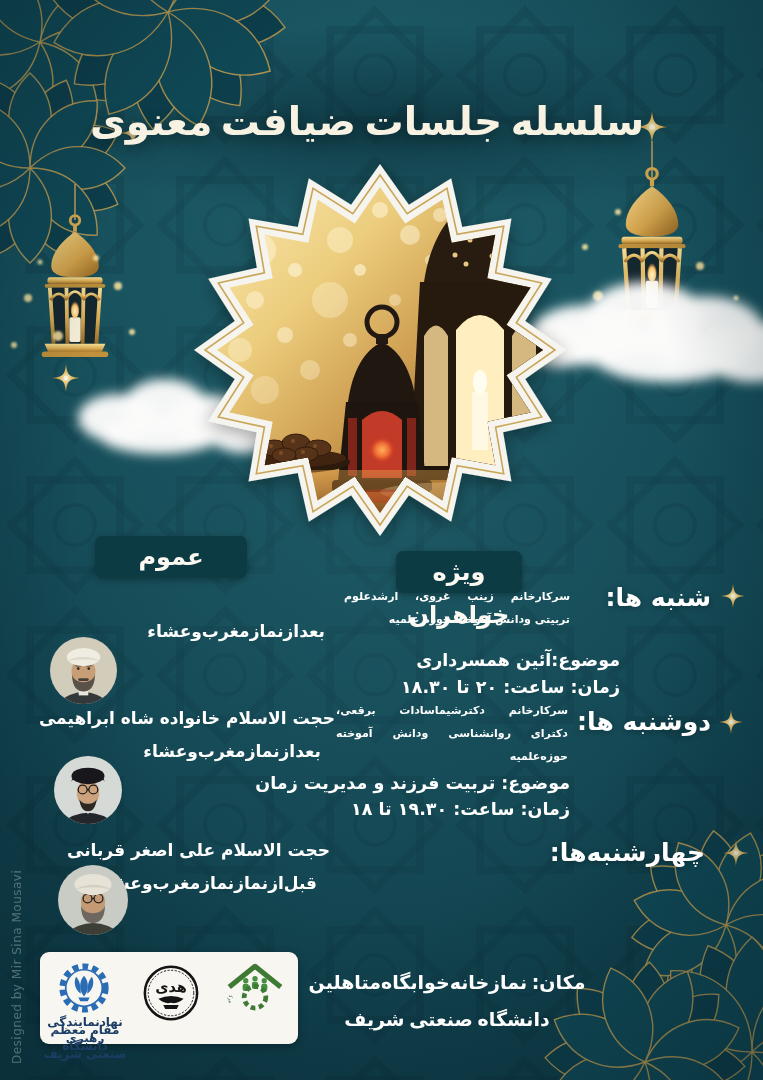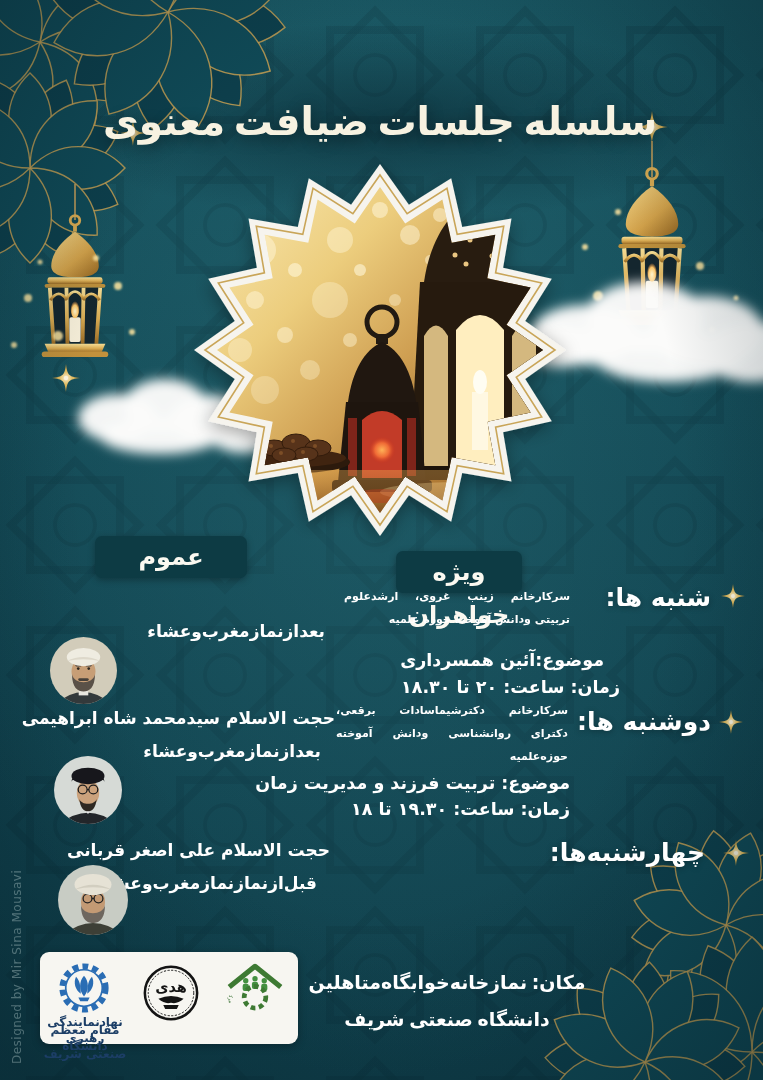--- a/index.html
+++ b/index.html
@@ -4,21 +4,21 @@
 <style>
   html,body{margin:0;padding:0;background:#1a2a2e;}
   .poster{
     position:relative;width:763px;height:1080px;overflow:hidden;
     background:linear-gradient(180deg,#175460 0%,#124753 45%,#0f3e4a 100%);
     font-family:"DejaVu Sans",sans-serif;direction:rtl;
   }
   .poster *{box-sizing:border-box;}
   #decor{position:absolute;left:0;top:0;width:763px;height:1080px;}
   .title{
-    position:absolute;left:90px;width:580px;top:99px;text-align:center;
+    position:absolute;left:90px;width:580px;top:99px;text-align:left;
     font-size:39px;font-weight:bold;color:#f7f2e1;word-spacing:-5px;
     text-shadow:0 3px 16px rgba(0,0,0,.45);white-space:nowrap;
   }
   .badge{
     position:absolute;height:42px;line-height:43px;text-align:center;
     background:#0d3b44;border-radius:7px;color:#fbf9f1;font-size:24px;
     font-weight:bold;box-shadow:0 2px 7px rgba(0,0,0,.3);
   }
   .day-label{position:absolute;font-weight:bold;font-size:25px;color:#fff;white-space:nowrap;text-shadow:0 1px 6px rgba(0,0,0,.3);}
   .para{
@@ -400,21 +400,21 @@
       <rect width="763" height="1080" fill="url(#vin)"></rect>
     </svg>
 
   <div class="title">سلسله جلسات ضیافت معنوی</div>
 
   <div class="badge" style="left:95px;top:536px;width:152px;">عموم</div>
   <div class="badge" style="left:396px;top:536px;width:126px;margin-top:15px;">ویژه خواهران</div>
 
   <div class="day-label" style="top:583px;right:52px;">شنبه ها:</div>
   <div class="para" style="top:585px;left:344px;width:226px;">سرکارخانم زینب غروی، ارشدعلوم تربیتی ودانش آموخته حوزه علمیه</div>
-  <div class="line" style="top:650px;right:159px;">موضوع:آئین همسرداری</div>
+  <div class="line" style="top:650px;right:143px;">موضوع:آئین همسرداری</div>
   <div class="line" style="top:677px;right:143px;">زمان: ساعت: ۲۰ تا ۱۸.۳۰</div>
 
   <div class="day-label" style="top:707px;right:52px;">دوشنبه ها:</div>
   <div class="para" style="top:699px;left:336px;width:232px;">سرکارخانم دکترشیماسادات برقعی، دکترای روانشناسی ودانش آموخته حوزه‌علمیه</div>
   <div class="line" style="top:773px;right:193px;">موضوع: تربیت فرزند و مدیریت زمان</div>
   <div class="line" style="top:799px;right:193px;">زمان: ساعت: ۱۹.۳۰ تا ۱۸</div>
 
   <div class="day-label" style="top:838px;right:58px;">چهارشنبه‌ها:</div>
 
   <div class="when" style="top:621px;right:438px;">بعدازنمازمغرب‌وعشاء</div>
@@ -433,21 +433,21 @@
       <rect x="29.5" y="43" width="11" height="3" rx="1.5" fill="#46403a"></rect>
       <circle cx="29.5" cy="33" r="1.4" fill="#2b2620"></circle>
         <circle cx="40.5" cy="33" r="1.4" fill="#2b2620"></circle>
       <rect x="26.5" y="29" width="6.5" height="1.7" rx=".8" fill="#4a433c"></rect>
         <rect x="37" y="29" width="6.5" height="1.7" rx=".8" fill="#4a433c"></rect>
       <ellipse cx="35" cy="21" rx="17.5" ry="9.5" fill="#efece1"></ellipse>
       <path d="M17.5 25 Q35 17 52.5 25 Q35 21.5 17.5 25 Z" fill="#ddd8ca"></path>
     </g>
   </svg>
 
-  <div class="name" style="top:708px;right:428px;">حجت الاسلام سیدمحمد شاه ابراهیمی</div>
+  <div class="name" style="top:708px;right:428px;">حجت الاسلام خانواده شاه ابراهیمی</div>
   <div class="when" style="top:741px;right:442px;">بعدازنمازمغرب‌وعشاء</div>
   <svg class="avatar" style="left:54px;top:756px;" width="68" height="68" viewBox="0 0 70 70">
     <defs>
         <clipPath id="av2">
           <circle cx="35" cy="35" r="35"></circle>
         </clipPath>
       </defs>
     <g clip-path="url(#av2)">
       <rect width="70" height="70" fill="#d6dad6"></rect>
       <path d="M6 70 Q35 47 64 70 L64 70 L6 70 Z" fill="#23262a"></path>

